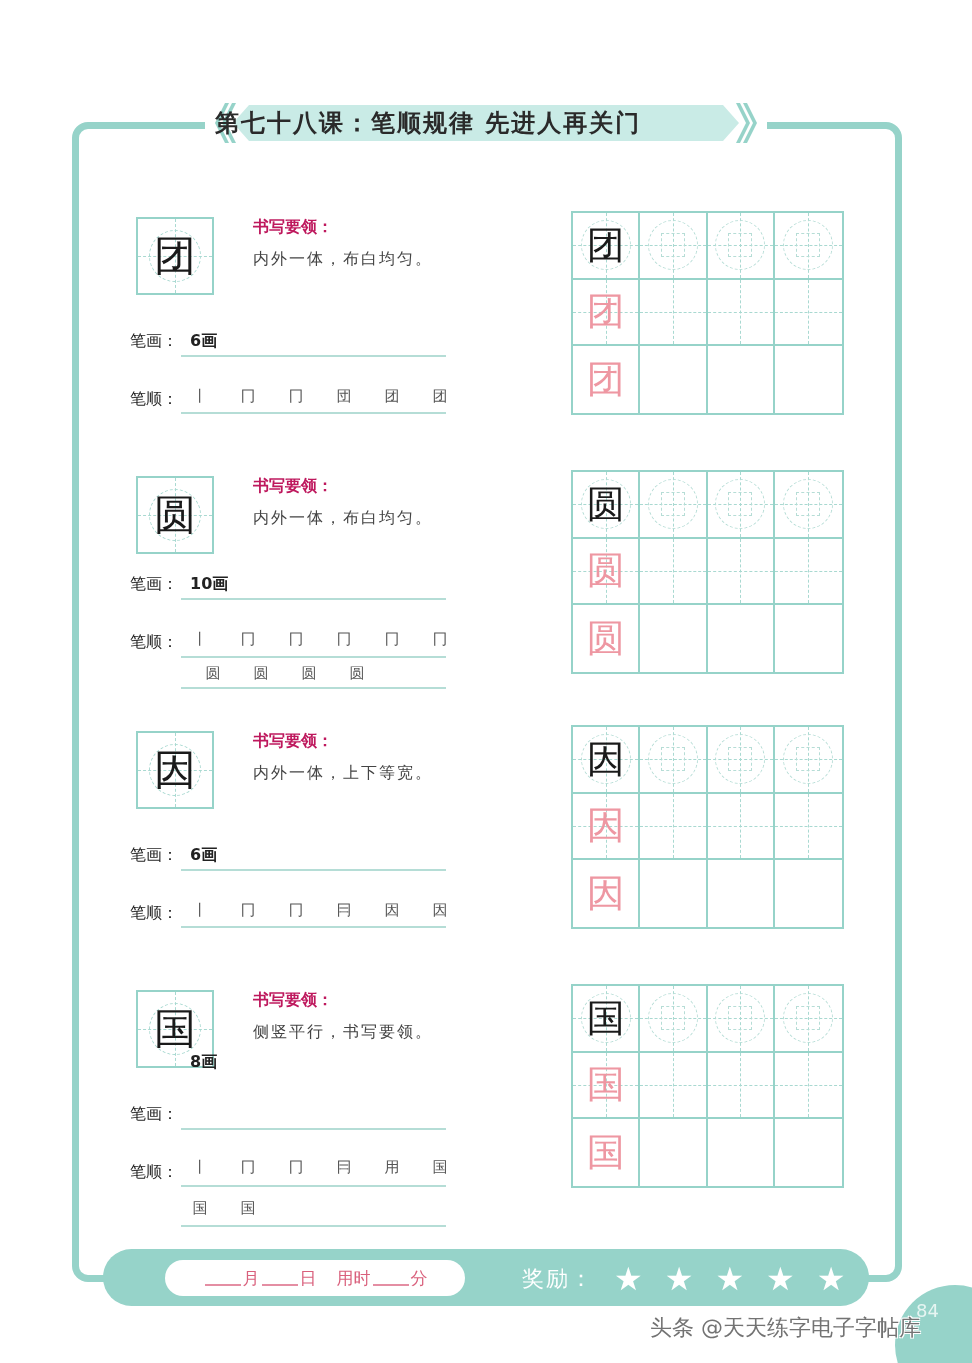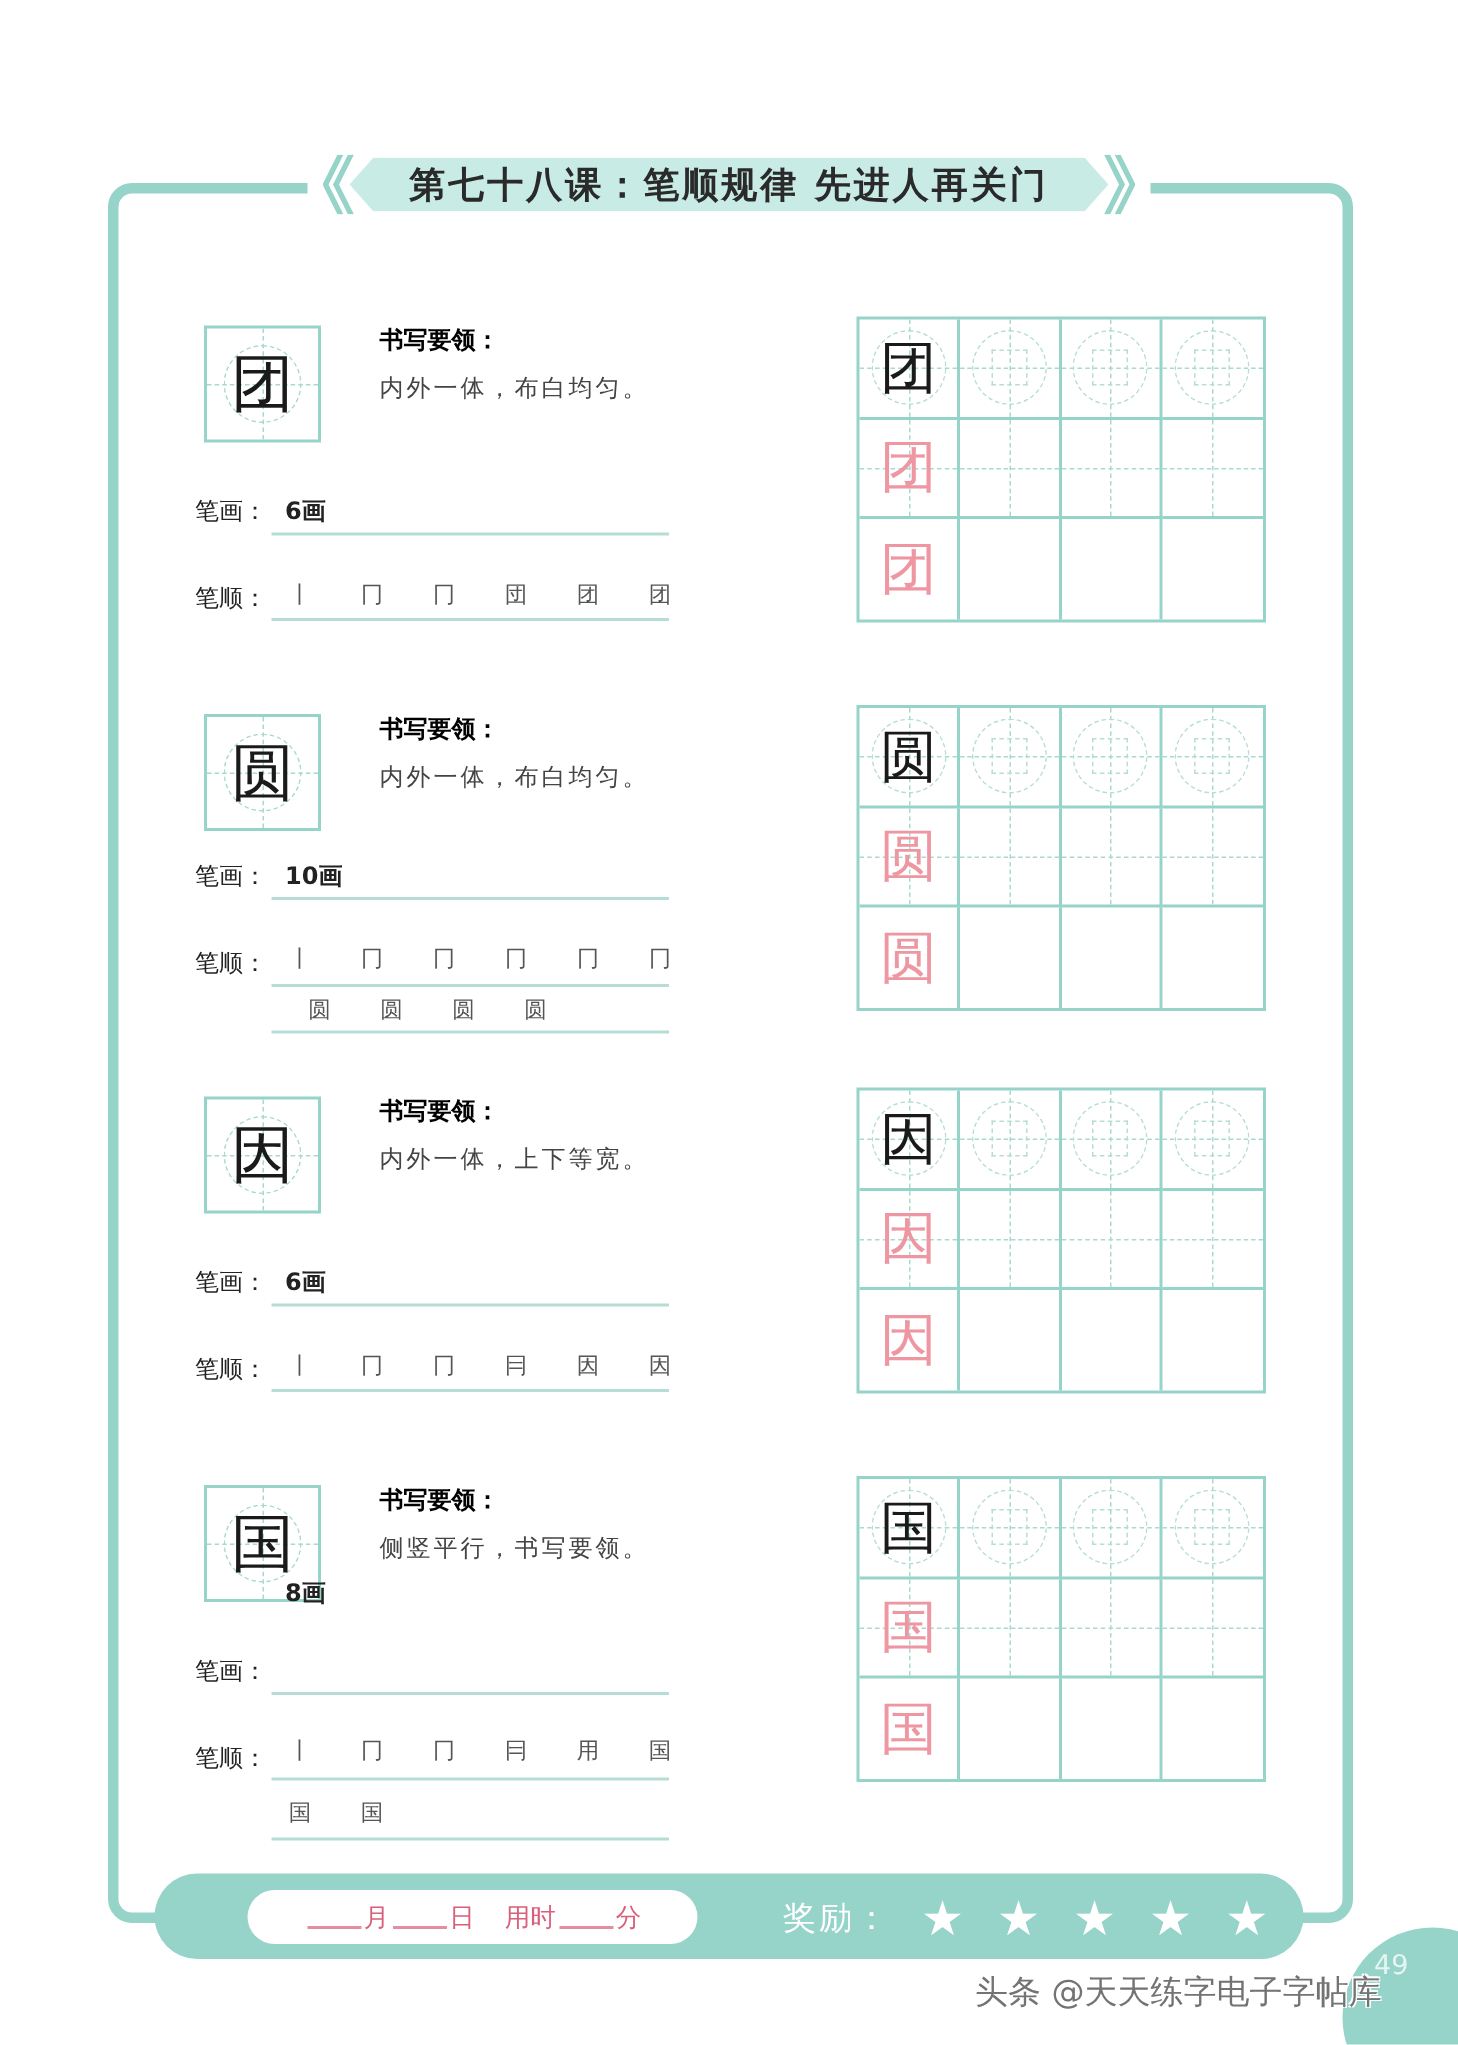--- a/index.html
+++ b/index.html
@@ -5,21 +5,21 @@
   * { box-sizing: border-box; margin: 0; padding: 0; }
   html, body { width: 972px; height: 1363px; background: #ffffff; overflow: hidden; }
   body { position: relative; font-family: "DejaVu Sans", "Liberation Sans", sans-serif; color: #222; }
 
   .frame {
     position: absolute; left: 72px; top: 122px; width: 830px; height: 1160px;
     border: 7px solid #96d3c9; border-radius: 16px;
   }
   .title-banner {
     position: absolute; left: 215px; top: 103px; width: 542px; height: 40px;
-    display: flex; align-items: center; justify-content: center;
+    display: flex; align-items: center; 
   }
   .title-banner .ribbon {
     position: absolute; left: 18px; right: 18px; top: 2px; bottom: 2px;
     background: #c9ebe6;
     clip-path: polygon(16px 0, calc(100% - 16px) 0, 100% 50%, calc(100% - 16px) 100%, 16px 100%, 0 50%);
   }
   .title-banner .chev {
     position: absolute; top: 0; width: 14px; height: 40px; background: #96d3c9;
   }
   .title-banner .chev.l1 { left: 0; clip-path: polygon(10px 0,14px 0,4px 50%,14px 100%,10px 100%,0 50%); }
@@ -39,21 +39,21 @@
   .model-box .guide-h { position: absolute; left: 0; right: 0; top: 50%; border-top: 1px dashed #a9d9d1; }
   .model-box .guide-v { position: absolute; top: 0; bottom: 0; left: 50%; border-left: 1px dashed #a9d9d1; }
   .model-box .guide-c {
     position: absolute; left: 11px; top: 11px; width: 52px; height: 52px; border-radius: 50%;
     border: 1px dashed #a9d9d1;
   }
   .model-char {
     position: absolute; inset: 0; display: flex; align-items: center; justify-content: center;
     font-family: "DejaVu Serif", "Liberation Serif", serif; font-size: 42px; color: #1a1a1a;
   }
-  .tips-label { position: absolute; left: 253px; font-size: 16px; font-weight: bold; color: #000000; }
+  .tips-label { position: absolute; left: 253px; font-size: 16px; font-weight: bold; color: #be185d; }
   .tips-text { position: absolute; left: 253px; font-size: 16px; color: #444; letter-spacing: 2px; }
   .field-label { position: absolute; left: 130px; font-size: 16px; font-weight: normal; color: #222; }
   .field-value { position: absolute; left: 190px; font-size: 16px; font-weight: bold; color: #222; }
   .rule { position: absolute; left: 181px; width: 265px; border-top: 2px solid #b5ddd6; }
   .strokes {
     position: absolute; left: 190px; width: 260px; display: flex; justify-content: space-between;
     font-size: 15px; color: #555; font-family: "DejaVu Serif", serif;
   }
   .strokes.second { justify-content: flex-start; gap: 28px; }
   .stroke-item { width: 20px; text-align: center; }
@@ -439,14 +439,14 @@
 </div>
 <div class="reward">
   <span>奖励：</span>
   <span class="star">★</span>
   <span class="star">★</span>
   <span class="star">★</span>
   <span class="star">★</span>
   <span class="star">★</span>
 </div>
 <div class="page-circle"></div>
-<div class="page-num">49</div>
+<div class="page-num">84</div>
 <div class="watermark">头条 @天天练字电子字帖库</div>
 
 </body></html>

